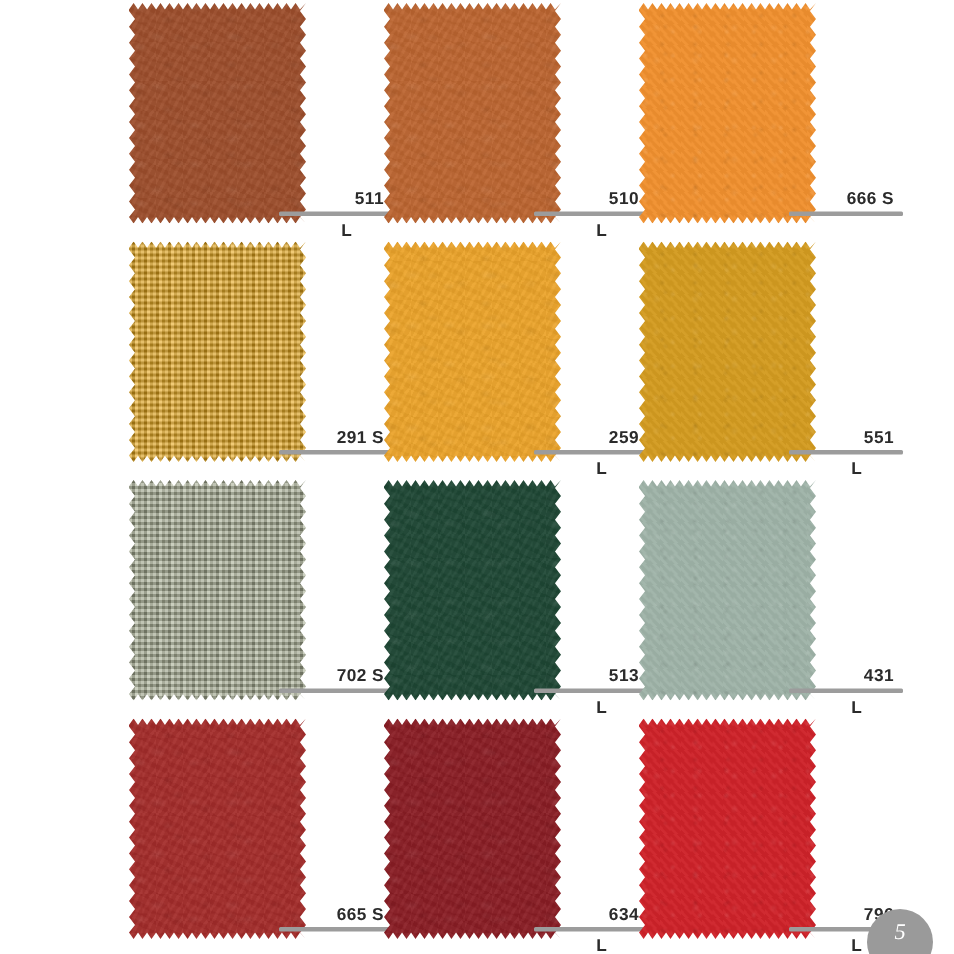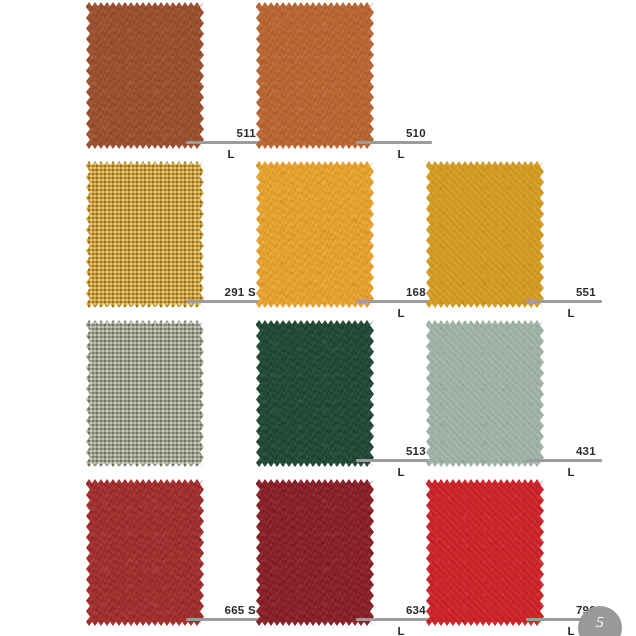--- a/index.html
+++ b/index.html
@@ -219,45 +219,56 @@
         </div>
       </div>
       <div class="swatch-cell" style="left: 256px; top: 2px; text-decoration: underline;">
         <div class="fabric tex-grain" style="background-color: rgb(188, 101, 48);"></div>
         <div class="label-block">
           <div class="label-code">510</div>
           <div class="label-rule"></div>
           <div class="label-sub">L</div>
         </div>
       </div>
+      <div class="swatch-cell" style="left: 426px; top: 2px;">
+        <div class="fabric tex-pebble" style="background-color: rgb(240, 144, 47);"></div>
+        <div class="label-block">
+          <div class="label-code">666 S</div>
+          <div class="label-rule"></div>
+        </div>
+      </div>
       <div class="swatch-cell" style="left: 86px; top: 161px;">
         <div class="fabric tex-weave" style="background-color: rgb(232, 168, 26);"></div>
         <div class="label-block">
           <div class="label-code">291 S</div>
           <div class="label-rule"></div>
         </div>
       </div>
       <div class="swatch-cell" style="left: 256px; top: 161px;">
         <div class="fabric tex-grain" style="background-color: rgb(235, 164, 42);"></div>
         <div class="label-block">
-          <div class="label-code">168</div>
+          <div class="label-code">259</div>
           <div class="label-rule"></div>
           <div class="label-sub">L</div>
         </div>
       </div>
       <div class="swatch-cell" style="left: 426px; top: 161px;">
         <div class="fabric tex-pebble" style="background-color: rgb(211, 155, 32);"></div>
         <div class="label-block">
           <div class="label-code">551</div>
           <div class="label-rule"></div>
           <div class="label-sub">L</div>
         </div>
       </div>
       <div class="swatch-cell" style="left: 86px; top: 320px;">
         <div class="fabric tex-weave" style="background-color: rgb(168, 174, 147);"></div>
+        <div class="label-block">
+          <div class="label-code">702 S</div>
+          <div class="label-rule"></div>
+        </div>
       </div>
       <div class="swatch-cell" style="left: 256px; top: 320px;">
         <div class="fabric tex-grain" style="background-color: rgb(30, 71, 52);"></div>
         <div class="label-block">
           <div class="label-code">513</div>
           <div class="label-rule"></div>
           <div class="label-sub">L</div>
         </div>
       </div>
       <div class="swatch-cell" style="left: 426px; top: 320px;">

